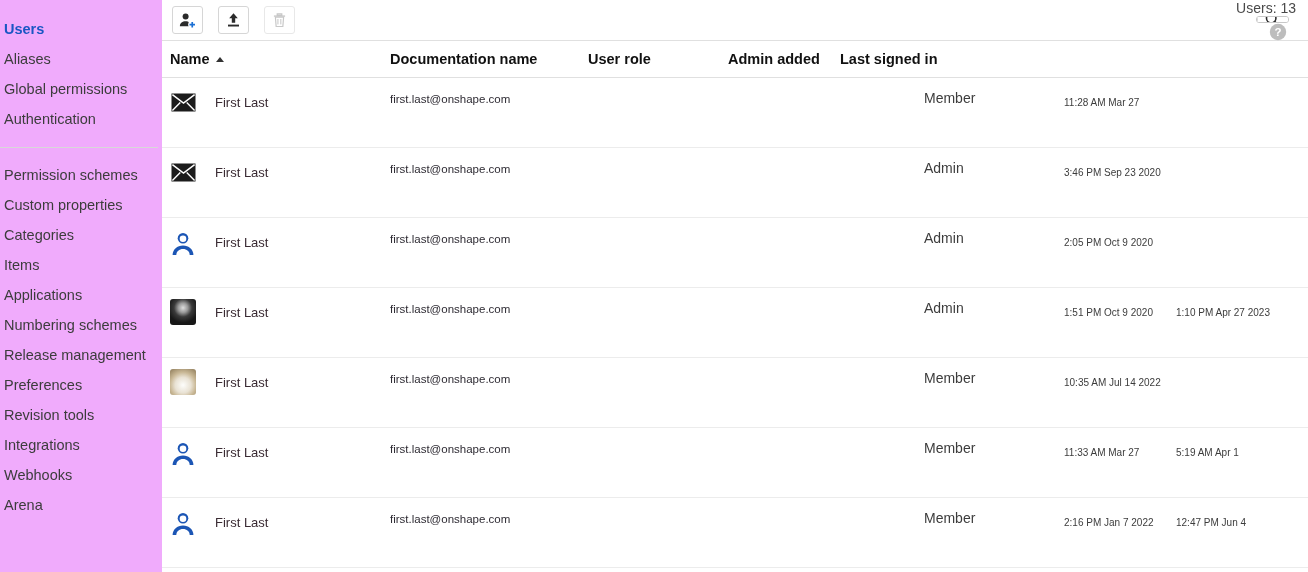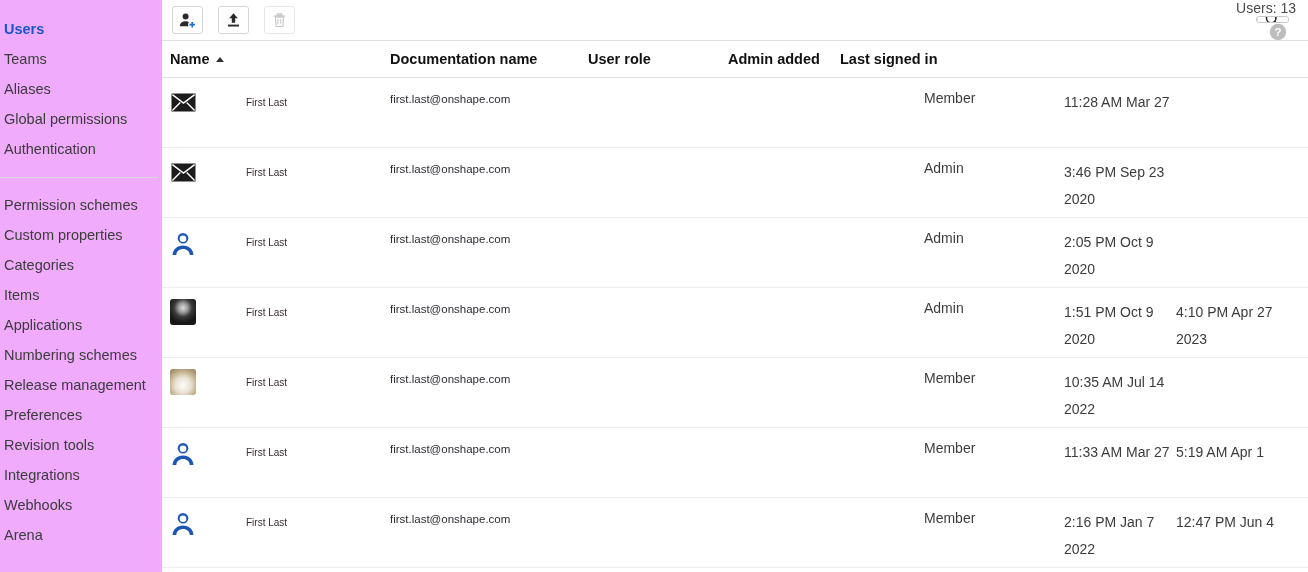--- a/index.html
+++ b/index.html
@@ -172,24 +172,24 @@
   .c-date  { width: 112px; }
   .c-last  { width: 110px; }
 
   .avatar {
     width: 26px; height: 26px;
     flex: 0 0 26px;
     margin-right: 19px;
     display: flex; align-items: center; justify-content: center;
     overflow: hidden;
   }
-  .name-text { font-size: 10px; color: #3a2b33; margin-left: 31px; }
+  .name-text { font-size: 13px; color: #3a2b33; }
   .email-text { font-size: 11.5px; color: #2e2b33; padding-top: 8px; }
   .role-text { font-size: 14px; color: #3c3c3c; padding-top: 4px; }
-  .date-text { font-size: 14px; color: #3c3c3c; padding-top: 4px; line-height: 27px; }
+  .date-text { font-size: 10px; color: #3c3c3c; padding-top: 4px; line-height: 27px; }
 
   
   .photo-dark {
     width: 26px; height: 26px; border-radius: 3px;
     background:
       radial-gradient(circle at 50% 34%, #dedede 0%, #9a9a9a 22%, #3a3a3a 42%, #171717 70%),
       linear-gradient(#202020, #0d0d0d);
   }
   .photo-light {
     width: 26px; height: 26px; border-radius: 3px;
@@ -199,21 +199,20 @@
   }
 </style>
 </head>
 <body>
 
 <div id="app">
 
   <nav class="sidebar">
     <div id="nav-group-1">
         <div class="nav-item active"><span>Users</span></div>
-        <div class="nav-item"><span>Teams</span></div>
         <div class="nav-item"><span>Aliases</span></div>
         <div class="nav-item"><span>Global permissions</span></div>
         <div class="nav-item"><span>Authentication</span></div>
       </div>
     <div class="nav-divider"></div>
     <div id="nav-group-2">
         <div class="nav-item"><span>Permission schemes</span></div>
         <div class="nav-item"><span>Custom properties</span></div>
         <div class="nav-item"><span>Categories</span></div>
         <div class="nav-item"><span>Items</span></div>
@@ -358,21 +357,21 @@
           <div class="c-name">
             <div class="avatar">
               <div class="photo-dark"></div>
             </div>
             <span class="name-text">First Last</span>
           </div>
           <div class="c-email"><span class="email-text">first.last@onshape.com</span></div>
           <div class="c-doc"><span class="role-text"></span></div>
           <div class="c-role"><span class="role-text">Admin</span></div>
           <div class="c-date"><span class="date-text">1:51 PM Oct 9 2020</span></div>
-          <div class="c-last"><span class="date-text">4:10 PM Apr 27 2023</span></div>
+          <div class="c-last"><span class="date-text">1:10 PM Apr 27 2023</span></div>
         </div>
         <div class="row">
           <div class="c-name">
             <div class="avatar">
               <div class="photo-light"></div>
             </div>
             <span class="name-text">First Last</span>
           </div>
           <div class="c-email"><span class="email-text">first.last@onshape.com</span></div>
           <div class="c-doc"><span class="role-text"></span></div>

